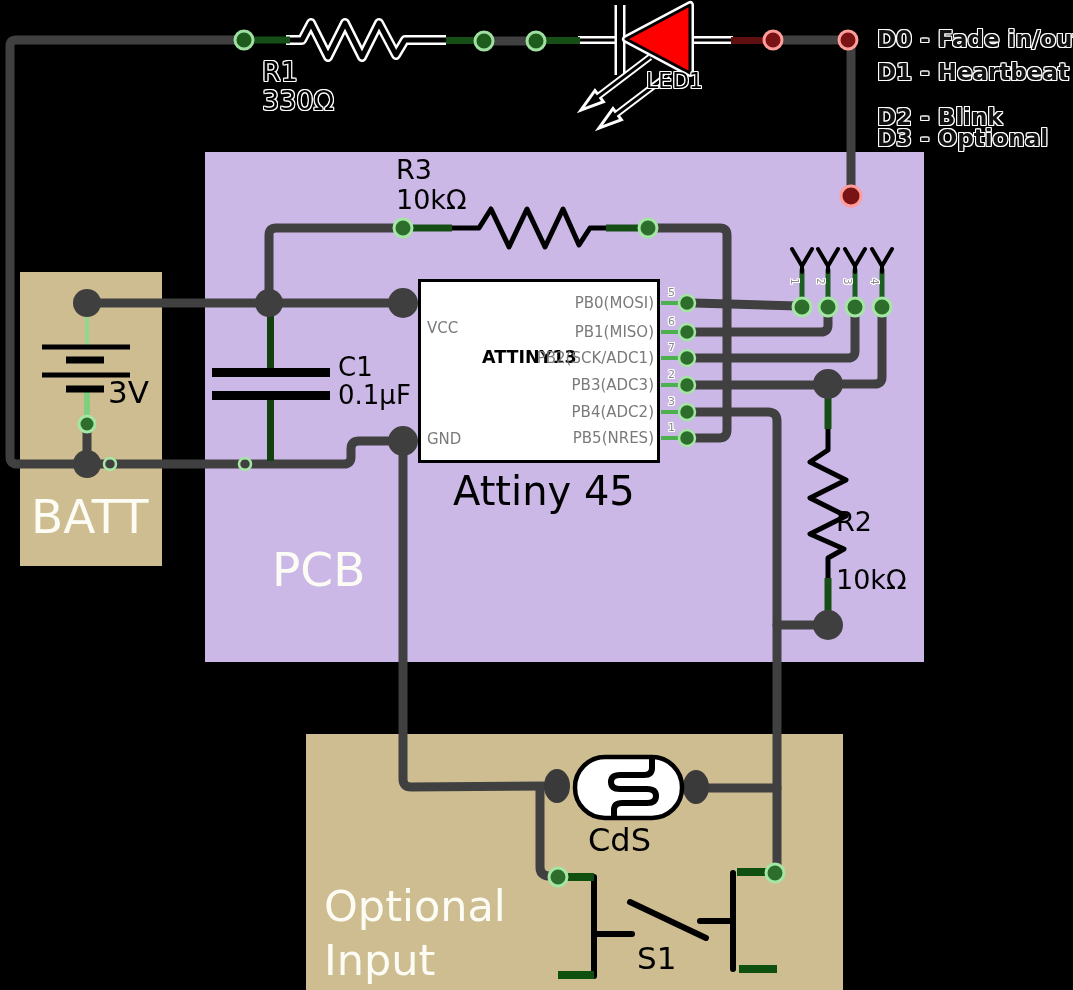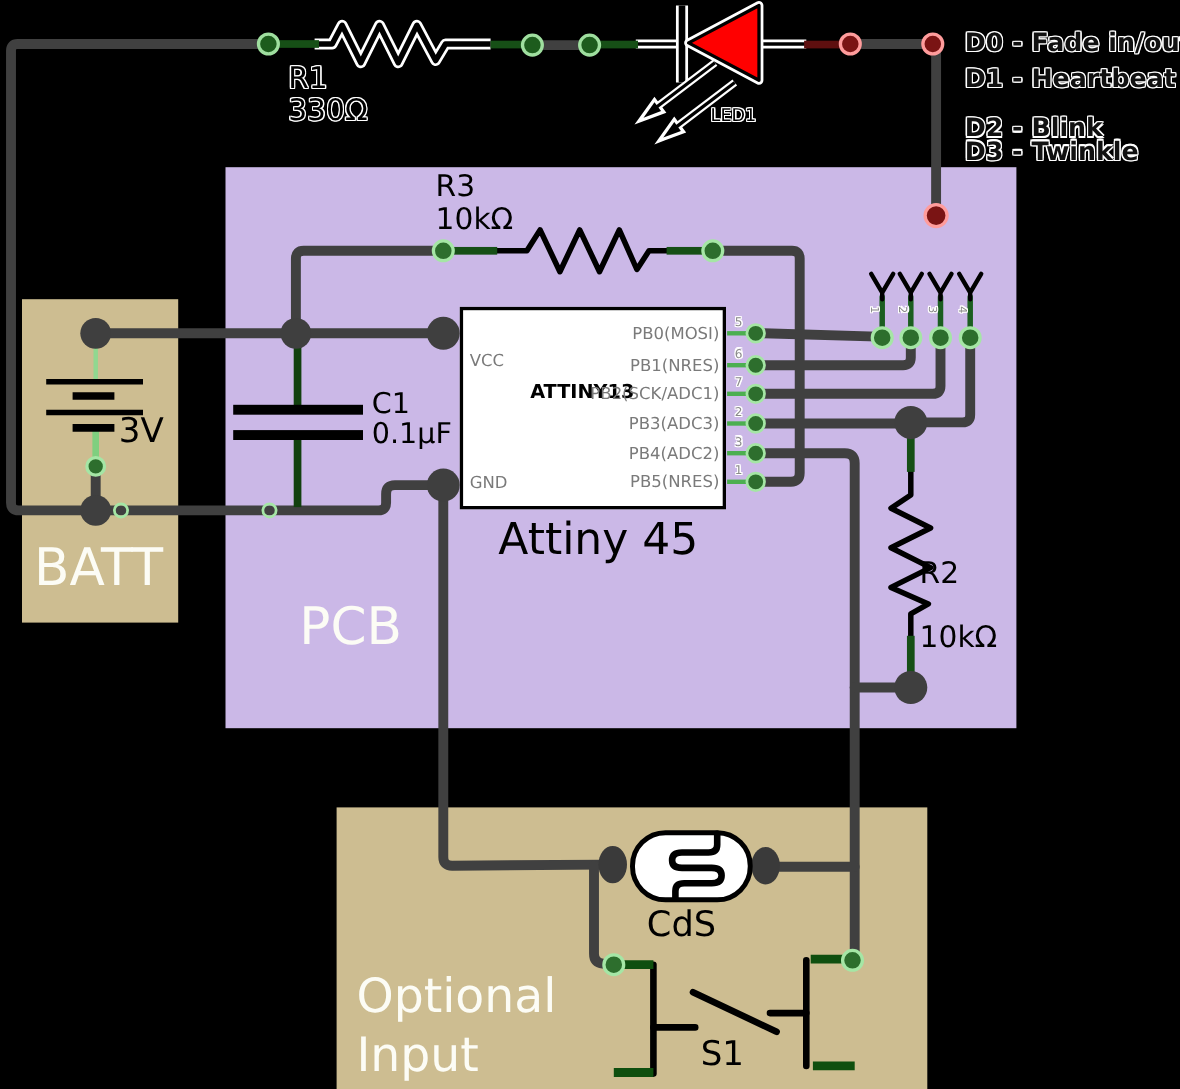--- a/index.html
+++ b/index.html
@@ -206,26 +206,26 @@
       <circle cx="851" cy="196" r="10" fill="#7A1414" stroke="#FF9C9C" stroke-width="3"></circle>
       <circle cx="110" cy="464" r="6" fill="none" stroke="#A5E6A5" stroke-width="2.5"></circle>
       <circle cx="245" cy="464" r="6" fill="none" stroke="#A5E6A5" stroke-width="2.5"></circle>
     </g>
   </svg>
 
   <div class="chip-box"></div>
 
   <div class="lbl halo ref" style="left:262px;top:58px;">R1</div>
   <div class="lbl halo ref" style="left:262px;top:87px;">330Ω</div>
-  <div class="lbl halo" style="left:646px;top:97px;font-size:16px;">LED1</div>
+  <div class="lbl halo" style="left:646px;top:69px;font-size:22px;">LED1</div>
 
   <div class="lbl halo mode" style="left:877px;top:27px;">D0 - Fade in/out</div>
   <div class="lbl halo mode" style="left:877px;top:60px;">D1 - Heartbeat</div>
   <div class="lbl halo mode" style="left:877px;top:93px;margin-top:12px;">D2 - Blink</div>
-  <div class="lbl halo mode" style="left:877px;top:126px;">D3 - Twinkle</div>
+  <div class="lbl halo mode" style="left:877px;top:126px;">D3 - Optional</div>
 
   <div class="lbl ref" style="left:396px;top:156px;">R3</div>
   <div class="lbl ref" style="left:396px;top:186px;">10kΩ</div>
 
   <div class="lbl" style="left:338px;top:354px;font-size:26px;">C1</div>
   <div class="lbl" style="left:338px;top:382px;font-size:26px;">0.1μF</div>
 
   <div class="lbl" style="left:108px;top:376px;font-size:31px;">3V</div>
   <div class="lbl white big-region" style="left:272px;top:545px;">PCB</div>
   <div class="lbl white big-region" style="left:31px;top:492px;">BATT</div>
@@ -239,21 +239,21 @@
   <div class="lbl white" style="left:324px;top:884px;font-size:43px;">Optional</div>
 
   <div class="lbl" style="left:588px;top:824px;font-size:32px;">CdS</div>
   <div class="lbl" style="left:637px;top:942px;font-size:31px;">S1</div>
 
   <div class="lbl graylab" style="left:427px;top:294px;margin-top:27px;">VCC</div>
   <div class="lbl graylab" style="left:427px;top:432px;">GND</div>
   <div class="lbl" style="left:482px;top:348px;font-size:17.5px;font-weight:bold;">ATTINY13</div>
 
   <div class="pinlab" style="top:294px;">PB0(MOSI)</div>
-  <div class="pinlab" style="top:323px;">PB1(NRES)</div>
+  <div class="pinlab" style="top:323px;">PB1(MISO)</div>
   <div class="pinlab" style="top:349px;">PB2(SCK/ADC1)</div>
   <div class="pinlab" style="top:376px;">PB3(ADC3)</div>
   <div class="pinlab" style="top:403px;">PB4(ADC2)</div>
   <div class="pinlab" style="top:429px;">PB5(NRES)</div>
 
   <div class="pinnum halo" style="top:286px;">5</div>
   <div class="pinnum halo" style="top:315px;">6</div>
   <div class="pinnum halo" style="top:341px;">7</div>
   <div class="pinnum halo" style="top:368px;">2</div>
   <div class="pinnum halo" style="top:395px;">3</div>

